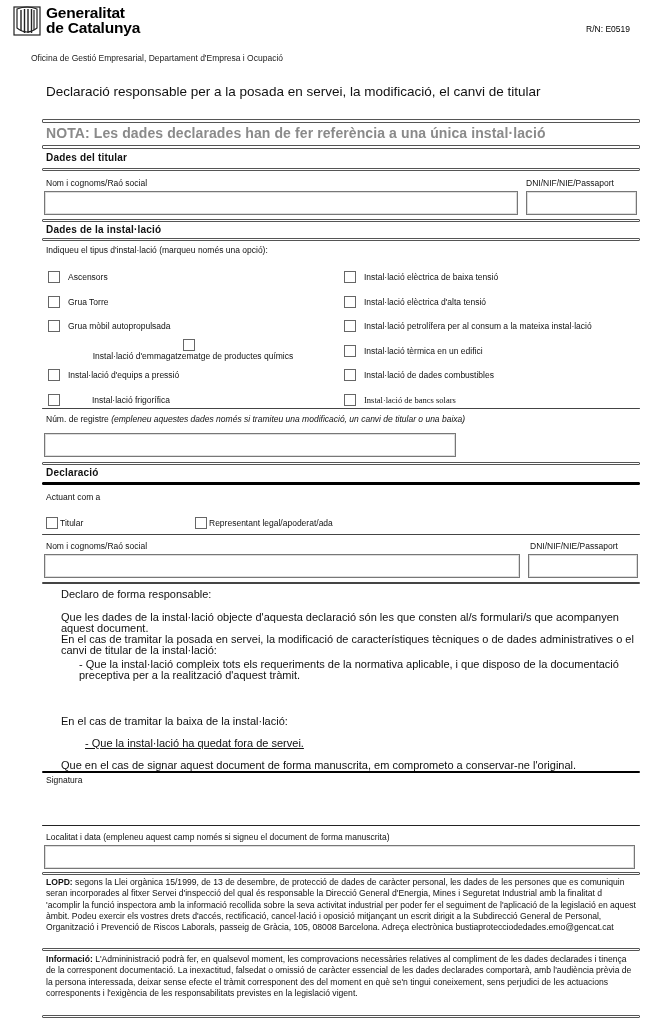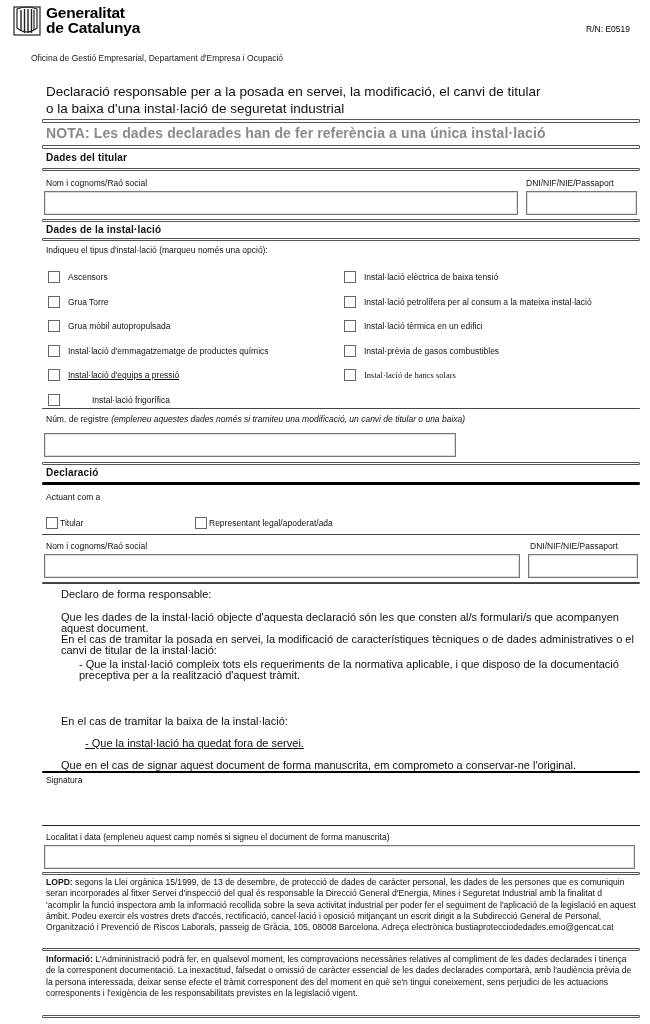--- a/index.html
+++ b/index.html
@@ -52,21 +52,20 @@
 </svg>
 <div class="abs brand">
   <div>Generalitat</div>
   <div>de Catalunya</div>
 </div>
 <div class="abs rn">R/N: E0519</div>
 <div class="abs office">Oficina de Gestió Empresarial, Departament d'Empresa i Ocupació</div>
 
 <div class="abs doc-title">
   <div>Declaració responsable per a la posada en servei, la modificació, el canvi de titular</div>
-  <div>o la baixa d'una instal·lació de seguretat industrial</div>
 </div>
 
 <div class="abs rule" style="top:119px;"></div>
 <div class="abs nota">NOTA: Les dades declarades han de fer referència a una única instal·lació</div>
 <div class="abs rule" style="top:145px;"></div>
 
 <div class="abs sec-head" style="top:152px;">Dades del titular</div>
 <div class="abs rule thin" style="top:168px;"></div>
 <div class="abs lbl" style="left:46px; top:178px;">Nom i cognoms/Raó social</div>
 <div class="abs lbl" style="left:526px; top:178px;">DNI/NIF/NIE/Passaport</div>
@@ -84,50 +83,54 @@
       <span>Ascensors</span>
     </div>
   <div class="opt" style="height:24.5px;">
       <span class="cb"></span>
       <span>Grua Torre</span>
     </div>
   <div class="opt" style="height:24.5px;">
       <span class="cb"></span>
       <span>Grua mòbil autopropulsada</span>
     </div>
-  <div class="opt" style="height:24.5px;">
+  <div class="opt" style="height:24.5px;flex-direction:column;">
       <span class="cb"></span>
       <span>Instal·lació d'emmagatzematge de productes químics</span>
     </div>
-  <div class="opt" style="height:24.5px;text-decoration:underline;">
+  <div class="opt" style="height:24.5px;">
       <span class="cb"></span>
       <span>Instal·lació d'equips a pressió</span>
     </div>
   <div class="opt" style="height:24.5px;gap:24px;">
       <span class="cb"></span>
       <span>Instal·lació frigorífica</span>
     </div>
 </div>
 
 <div class="abs" style="left:344px; top:265px; width:300px;">
   <div class="opt" style="height:24.5px;">
       <span class="cb"></span>
       <span>Instal·lació elèctrica de baixa tensió</span>
     </div>
   <div class="opt" style="height:24.5px;">
       <span class="cb"></span>
+      <span>Instal·lació elèctrica d'alta tensió</span>
+    </div>
+  <div class="opt" style="height:24.5px;">
+      <span class="cb"></span>
       <span>Instal·lació petrolífera per al consum a la mateixa instal·lació</span>
     </div>
   <div class="opt" style="height:24.5px;">
       <span class="cb"></span>
       <span>Instal·lació tèrmica en un edifici</span>
     </div>
   <div class="opt" style="height:24.5px;">
       <span class="cb"></span>
-      <span>Instal·prèvia de gasos combustibles</span>
+      <span>Instal·lació de dades combustibles</span>
     </div>
   <div class="opt" style="height:24.5px;font-family:Liberation Serif, serif;">
       <span class="cb"></span>
       <span>Instal·lació de bancs solars</span>
     </div>
 </div>
 
 <div class="abs rule single" style="top:408px;"></div>
 <div class="abs lbl" style="left:46px; top:414px;">
   <span>Núm. de registre</span>

